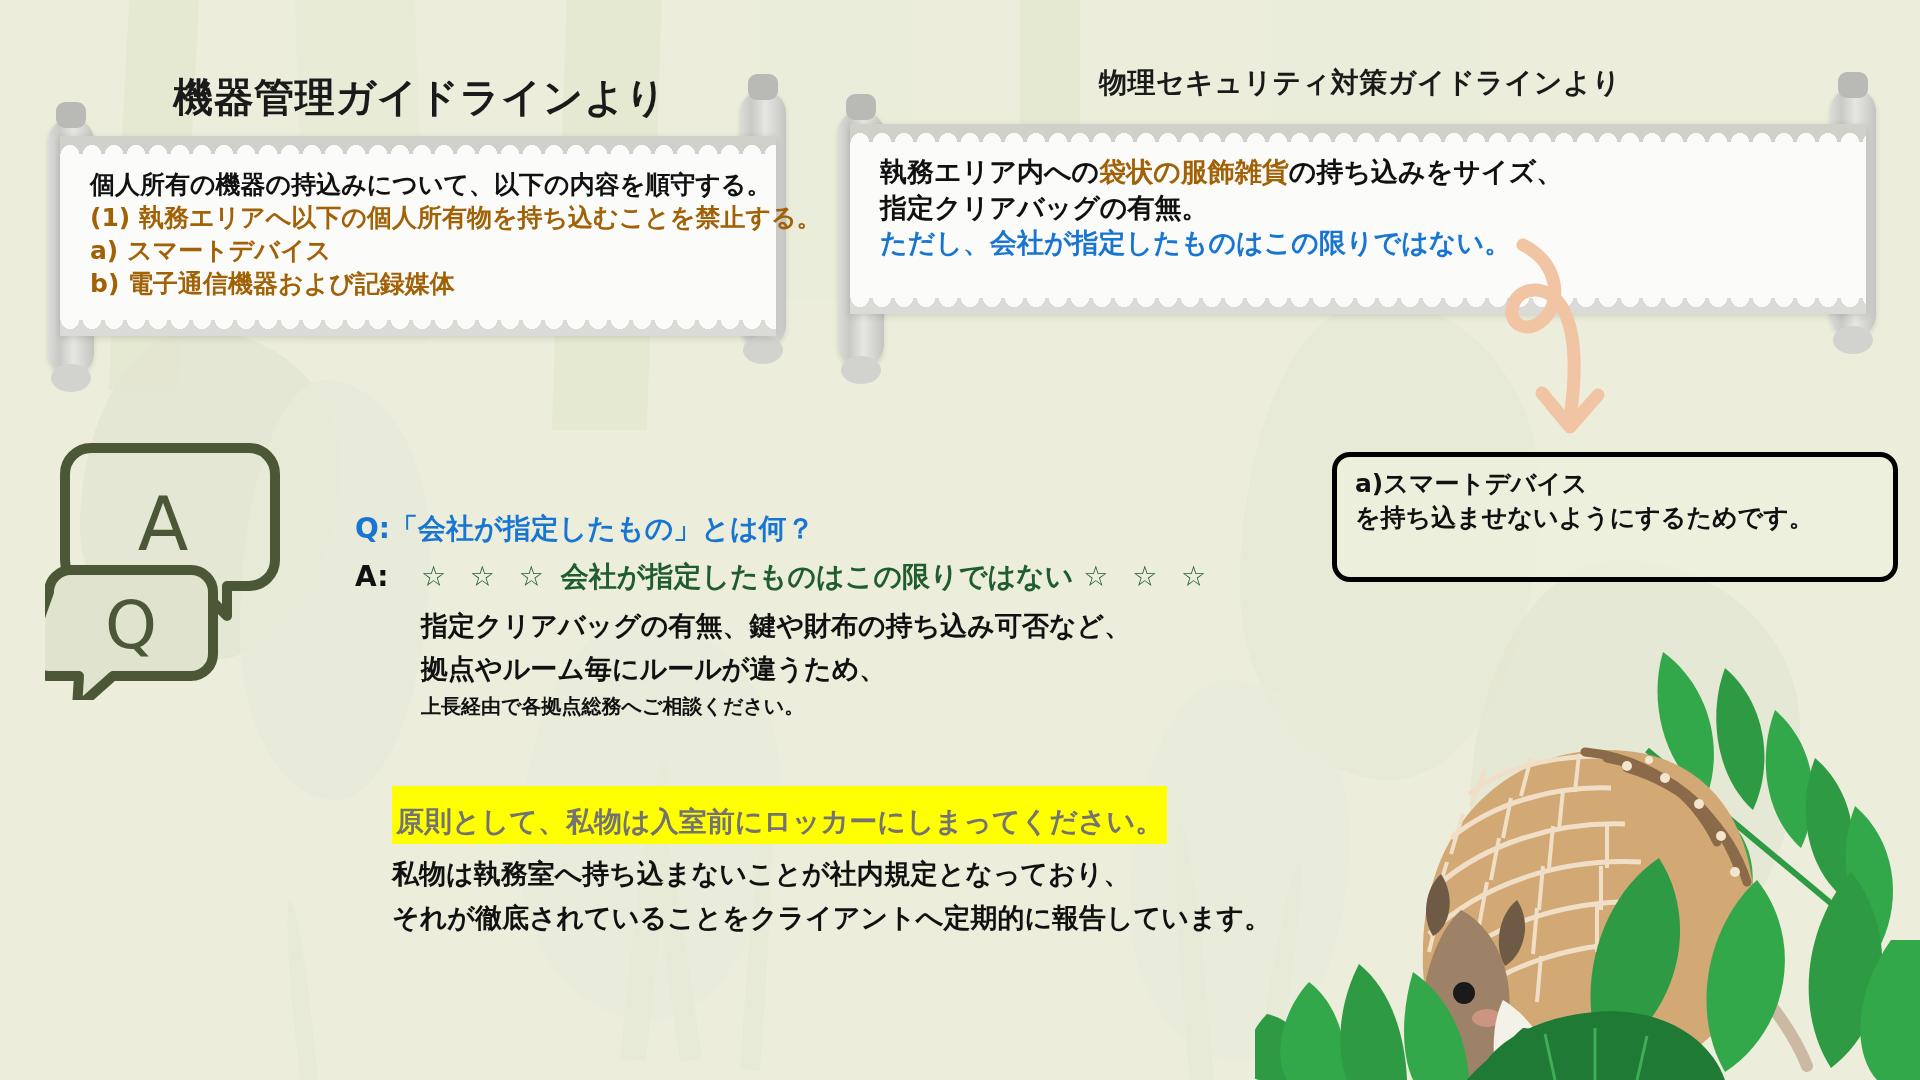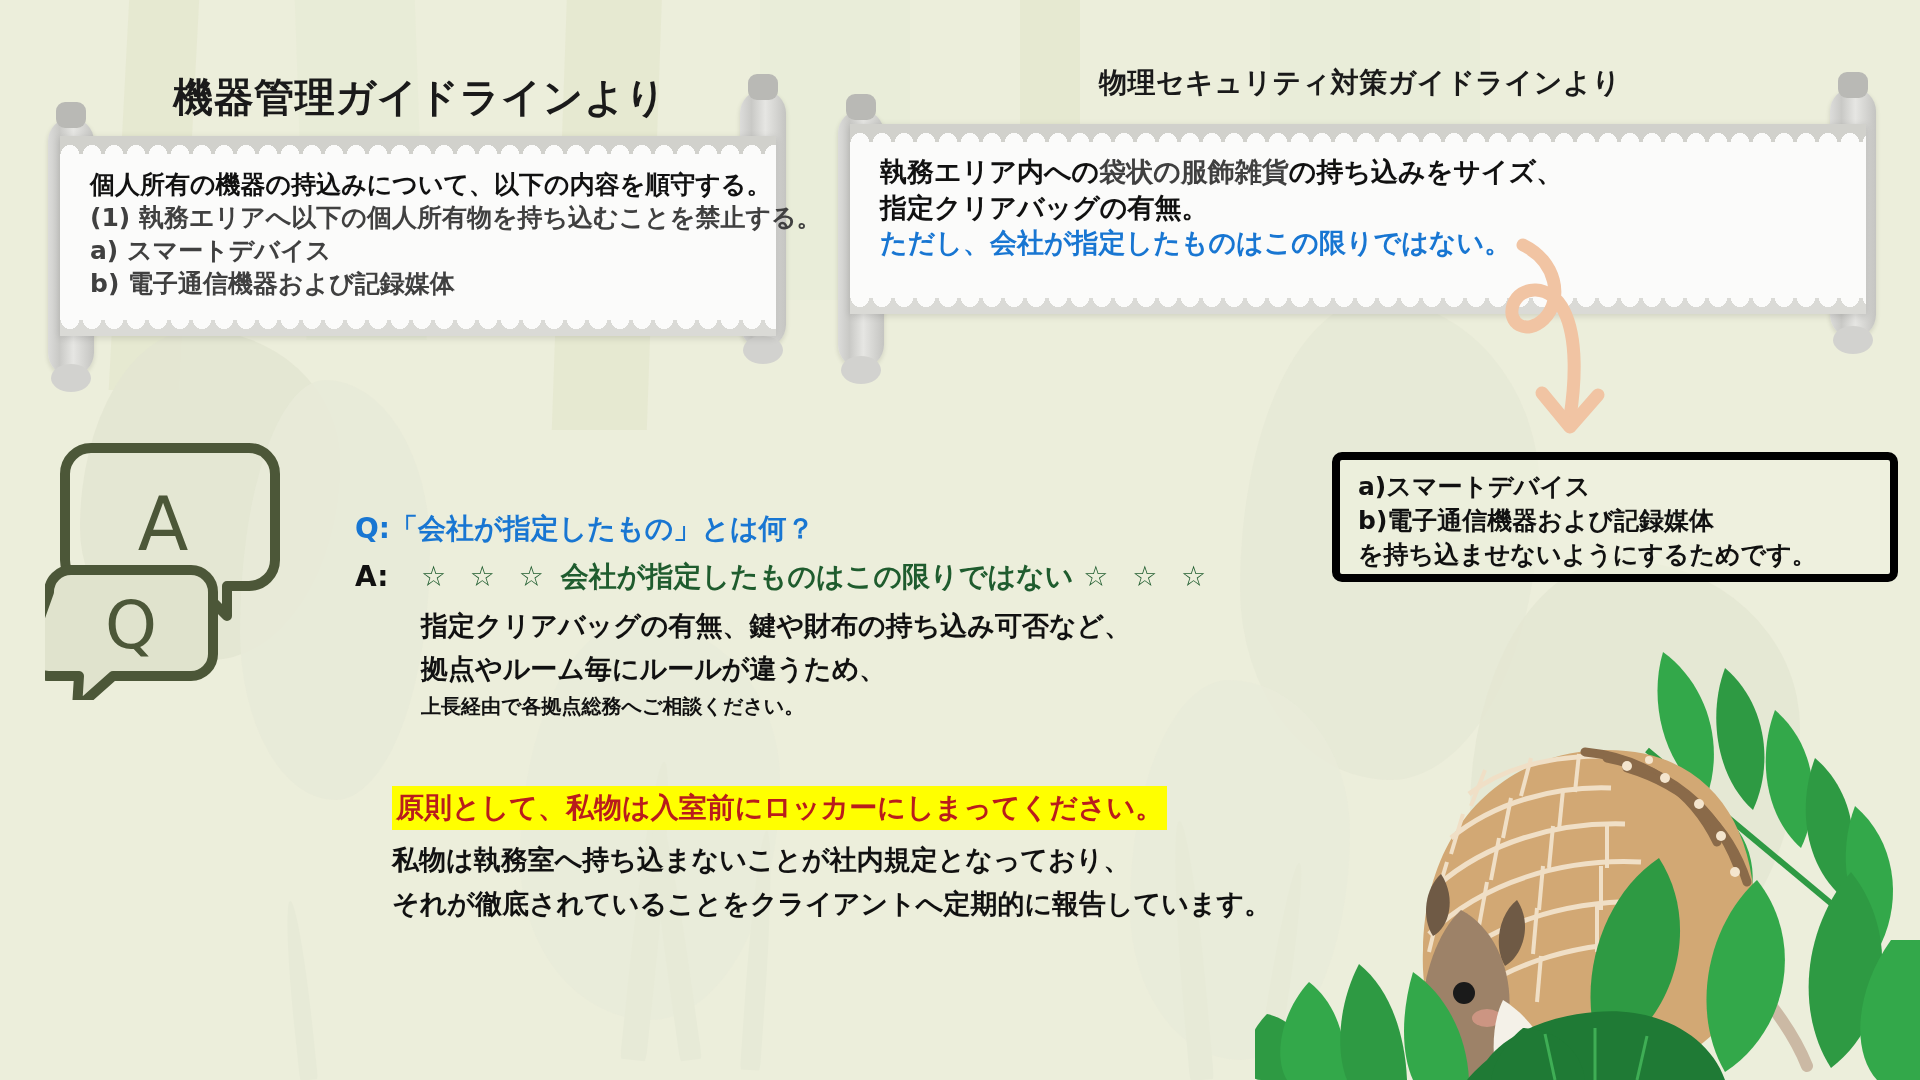--- a/index.html
+++ b/index.html
@@ -107,31 +107,31 @@
     position: absolute;
     left: 30px;
     top: 26px;
     right: 10px;
     line-height: 1.32;
     font-weight: 700;
     color: #111;
     white-space: nowrap;
   }
   .paper-text .line { display: block; }
-  .red  { color: #404040; }
+  .red  { color: #a16207; }
   .blue { color: #1876d2; }
 
   
   .arrow-wrap { position: absolute; }
 
   
   .callout {
     position: absolute;
-    border: 8px solid #000000;
-    border-radius: 10px;
+    border: 5px solid #000000;
+    border-radius: 18px;
     background: rgba(240,242,224,.55);
     padding: 10px 16px 12px 18px;
     box-sizing: border-box;
   }
   .callout .line {
     display: block;
     color: #111;
     font-weight: 700;
     line-height: 1.36;
     white-space: nowrap;
@@ -174,23 +174,23 @@
     font-weight: 700;
     white-space: nowrap;
     padding-left: 66px;
     line-height: 1.6;
   }
 
   .notice { position: absolute; }
   .notice-hl {
     display: inline-block;
     background: #ffff00;
-    color: #b91c1c;
-    font-weight: 700;
-    padding: 3px 4px 3px 4px;
+    color: #737373;
+    font-weight: 700;
+    padding: 17px 4px 3px 4px;
     white-space: nowrap;
     font-family: Liberation Mono, monospace;
   }
   .notice-line {
     display: block;
     color: #111;
     font-weight: 700;
     white-space: nowrap;
     line-height: 1.62;
   }
@@ -282,21 +282,20 @@
 
   <div class="arrow-wrap" style="left:1460px; top:235px; width:200px; height:210px;">
     <svg width="200" height="210" viewBox="0 0 200 210" fill="none">
       <path d="M63 10 C 96 26, 104 64, 84 84 C 66 101, 47 88, 53 70 C 60 50, 90 48, 104 76 C 118 104, 115 150, 110 182" stroke="#f1c4a3" stroke-width="13" stroke-linecap="round" fill="none"></path>
       <path d="M82 158 L110 192 L138 160" stroke="#f1c4a3" stroke-width="13" stroke-linecap="round" stroke-linejoin="round" fill="none"></path>
     </svg>
   </div>
 
   <div class="callout" style="left:1332px; top:452px; width:566px; height:130px;">
     <span class="line" style="font-size:25px;">a)スマートデバイス</span>
-    <span class="line" style="font-size:25px;">b)電子通信機器および記録媒体</span>
     <span class="line" style="font-size:25px;">を持ち込ませないようにするためです。</span>
   </div>
 
   <div class="qa-icon" style="left:45px; top:440px; width:245px; height:260px;">
     <svg width="245" height="260" viewBox="0 0 245 260" fill="none">
 
       <path d="M20 34 a26 26 0 0 1 26-26 h158 a26 26 0 0 1 26 26 v86 a26 26 0 0 1 -26 26 h-22 l0 30 l-30 -30 h-106 a26 26 0 0 1 -26 -26 z" stroke="#4c5738" stroke-width="10" stroke-linejoin="round" fill="none"></path>
       <text x="118" y="110" font-family="'DejaVu Sans','Liberation Sans',sans-serif" font-size="74" fill="#4c5738" text-anchor="middle">A</text>
 
       <path d="M4 152 a22 22 0 0 1 22-22 h120 a22 22 0 0 1 22 22 v62 a22 22 0 0 1 -22 22 h-78 l-36 32 l2 -32 h-30 a22 22 0 0 1 -22 -22 z" stroke="#4c5738" stroke-width="10" stroke-linejoin="round" fill="#e0e3cd"></path>

